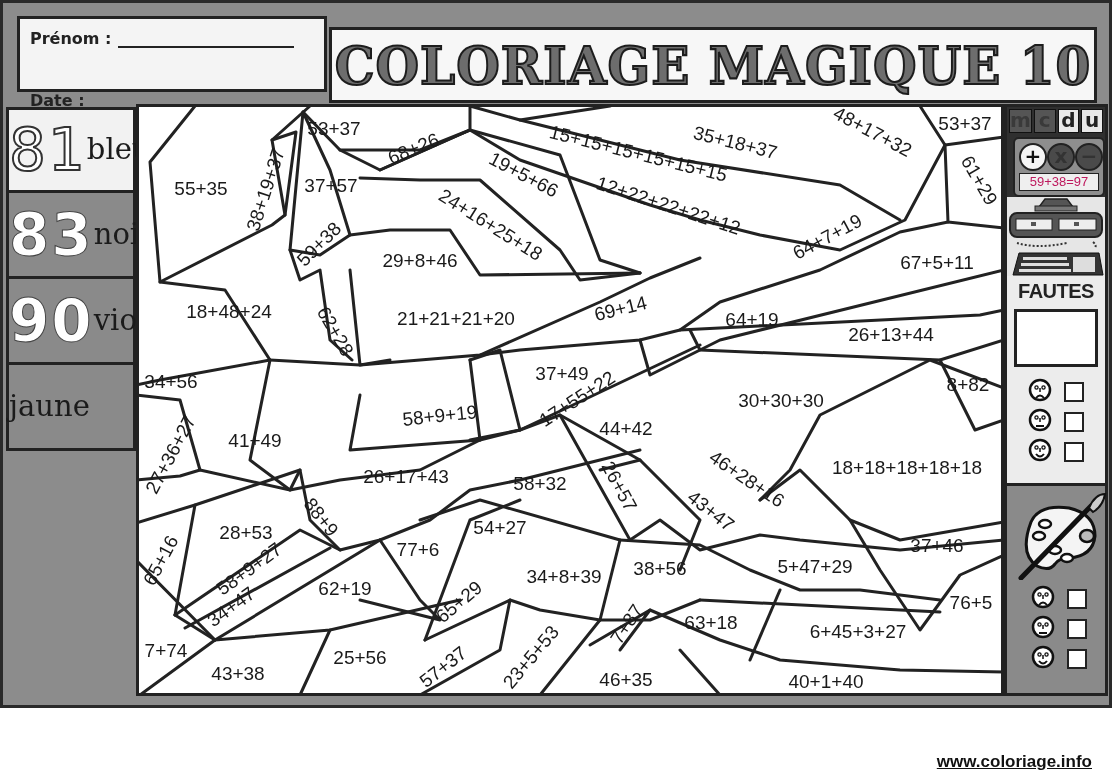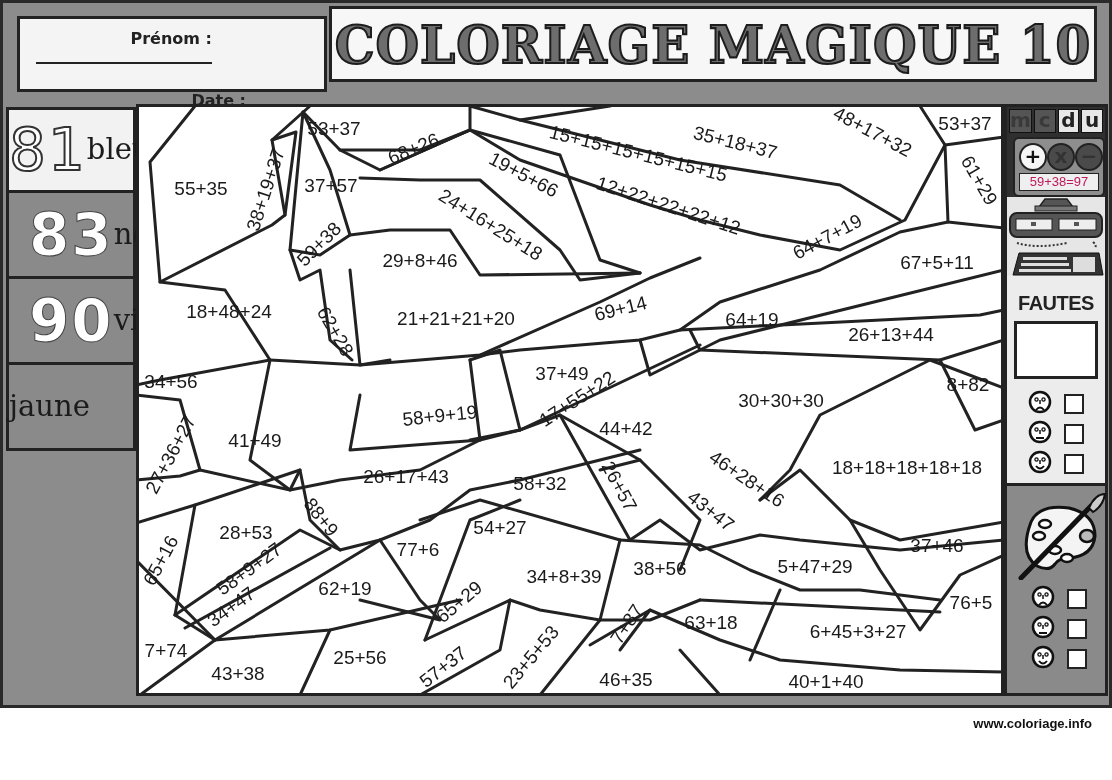--- a/index.html
+++ b/index.html
@@ -1,52 +1,52 @@
 <!DOCTYPE html>
 <html><head>
 <meta charset="utf-8">
 <style>
   html, body { margin: 0; padding: 0; background: #ffffff; }
   body { width: 1112px; height: 780px; position: relative; overflow: hidden; font-family: "DejaVu Sans", sans-serif; }
   .sheet { position: absolute; left: 0; top: 0; width: 1112px; height: 708px; background: #8c8c8c; border: 3px solid #2a2a2a; box-sizing: border-box; }
   .header-name-box { position: absolute; left: 14px; top: 13px; width: 310px; height: 76px; background: #f4f4f4; border: 3px solid #222; box-sizing: border-box; }
-  .field-row { position: absolute; left: 10px; display: flex; align-items: flex-end; font-family: "DejaVu Sans", sans-serif; font-weight: bold; font-size: 16px; color: #222; flex-direction: column; }
+  .field-row { position: absolute; left: 10px; display: flex; align-items: flex-end; font-family: "DejaVu Sans", sans-serif; font-weight: bold; font-size: 16px; color: #222; }
   .field-row .line { display: inline-block; border-bottom: 2px solid #222; margin-left: 6px; height: 14px; }
-  .title-box { position: absolute; left: 326px; top: 3px; width: 768px; height: 76px; background: #f7f7f7; border: 3px solid #222; box-sizing: border-box; display: flex; align-items: center; justify-content: center; }
+  .title-box { position: absolute; left: 326px; top: 24px; width: 768px; height: 76px; background: #f7f7f7; border: 3px solid #222; box-sizing: border-box; display: flex; align-items: center; justify-content: center; }
   .title-text { font-family: "DejaVu Serif", serif; font-weight: bold; font-size: 50px; letter-spacing: 1px; color: #6d6d6d; -webkit-text-stroke: 2px #1d1d1d; transform: scaleY(1.05); }
 
   .legend { position: absolute; left: 3px; top: 104px; width: 130px; }
   .legend-item { height: 86px; border: 3px solid #222; border-top-width: 0; box-sizing: border-box; display: flex; flex-direction: row; align-items: center; justify-content: flex-start; }
   .legend-item:first-child { border-top-width: 3px; }
   .legend-item.light { background: #f2f2f2; }
   .legend-item.dark { background: #8a8a8a; }
   .legend-num { font-family: "DejaVu Sans", sans-serif; font-size: 58px; line-height: 64px; color: #ffffff; -webkit-text-stroke: 2px #333; font-weight: normal; letter-spacing: 2px; }
-  .legend-item.dark .legend-num { -webkit-text-stroke: 1px #444; font-weight: bold; margin-left: 20px; }
+  .legend-item.dark .legend-num { -webkit-text-stroke: 1px #444; font-weight: bold; }
   .legend-word { font-family: "DejaVu Serif", serif; font-size: 29px; line-height: 28px; color: #1b1b1b; font-weight: normal; margin-top: -2px; }
 
   .puzzle { position: absolute; left: 136px; top: 104px; width: 868px; height: 592px; background: #ffffff; border: 3px solid #222; box-sizing: border-box; }
   .puzzle svg { position: absolute; left: -3px; top: -3px; }
   .expr { font-family: "Liberation Sans", sans-serif; font-size: 19px; fill: #1a1a1a; }
 
   .rightpanel { position: absolute; left: 1004px; top: 104px; width: 104px; height: 592px; }
   .rp-computer { position: absolute; left: 0; top: 0; width: 104px; height: 172px; background: #2f2f2f; border: 3px solid #222; box-sizing: border-box; }
   .rp-tabs { display: flex; gap: 2px; padding: 2px 2px 0 2px; }
   .rp-tab { width: 23px; height: 22px; font-family: "DejaVu Sans", sans-serif; font-weight: bold; font-size: 20px; line-height: 20px; text-align: center; border: 1px solid #111; }
   .rp-tab.off { background: #555; color: #3a3a3a; }
   .rp-tab.on { background: #e8e8e8; color: #222; }
   .rp-screen { position: absolute; left: 6px; top: 30px; width: 88px; height: 56px; background: #8e8e8e; border: 2px solid #222; border-radius: 6px; }
   .op-btn { position: absolute; top: 4px; width: 24px; height: 24px; border-radius: 50%; border: 2px solid #222; text-align: center; font-weight: bold; font-size: 20px; line-height: 22px; font-family: "DejaVu Sans", sans-serif; }
   .rp-display { position: absolute; left: 4px; top: 34px; width: 78px; height: 16px; background: #efefef; border: 1px solid #222; font-family: "Liberation Sans", sans-serif; font-size: 13px; line-height: 16px; text-align: center; color: #be185d; }
   .rp-fautes { position: absolute; left: 0; top: 172px; width: 104px; height: 210px; background: #ececec; border: 3px solid #222; border-top-width: 0; box-sizing: border-box; }
-  .fautes-label { text-align: center; font-family: "Liberation Sans", sans-serif; font-weight: bold; font-size: 20px; margin-top: 16px; color: #222; letter-spacing: -0.5px; }
+  .fautes-label { text-align: center; font-family: "Liberation Sans", sans-serif; font-weight: bold; font-size: 20px; margin-top: 4px; color: #222; letter-spacing: -0.5px; }
   .fautes-box { margin: 6px auto 0 auto; width: 78px; height: 52px; border: 3px solid #222; background: #fff; }
   .face-row { display: flex; align-items: center; justify-content: center; gap: 12px; height: 30px; }
   .checkbox { width: 20px; height: 20px; background: #fff; border: 2px solid #222; box-sizing: border-box; }
   .rp-palette { position: absolute; left: 0; top: 382px; width: 104px; height: 210px; background: #8a8a8a; border: 3px solid #222; border-top-width: 0; box-sizing: border-box; }
-  .footer-url { position: absolute; right: 20px; top: 716px; font-family: "Liberation Sans", sans-serif; font-weight: bold; font-size: 13px; color: #111; }
+  .footer-url { position: absolute; right: 20px; top: 752px; font-family: "Liberation Sans", sans-serif; font-weight: bold; font-size: 17px; color: #111; text-decoration: underline; }
 </style>
 </head>
 <body>
 
 <div class="sheet">
 
   <div class="header-name-box">
     <div class="field-row" style="top:10px;">
       <span>Prénom :</span>
       <span class="line" style="width:176px;"></span>

